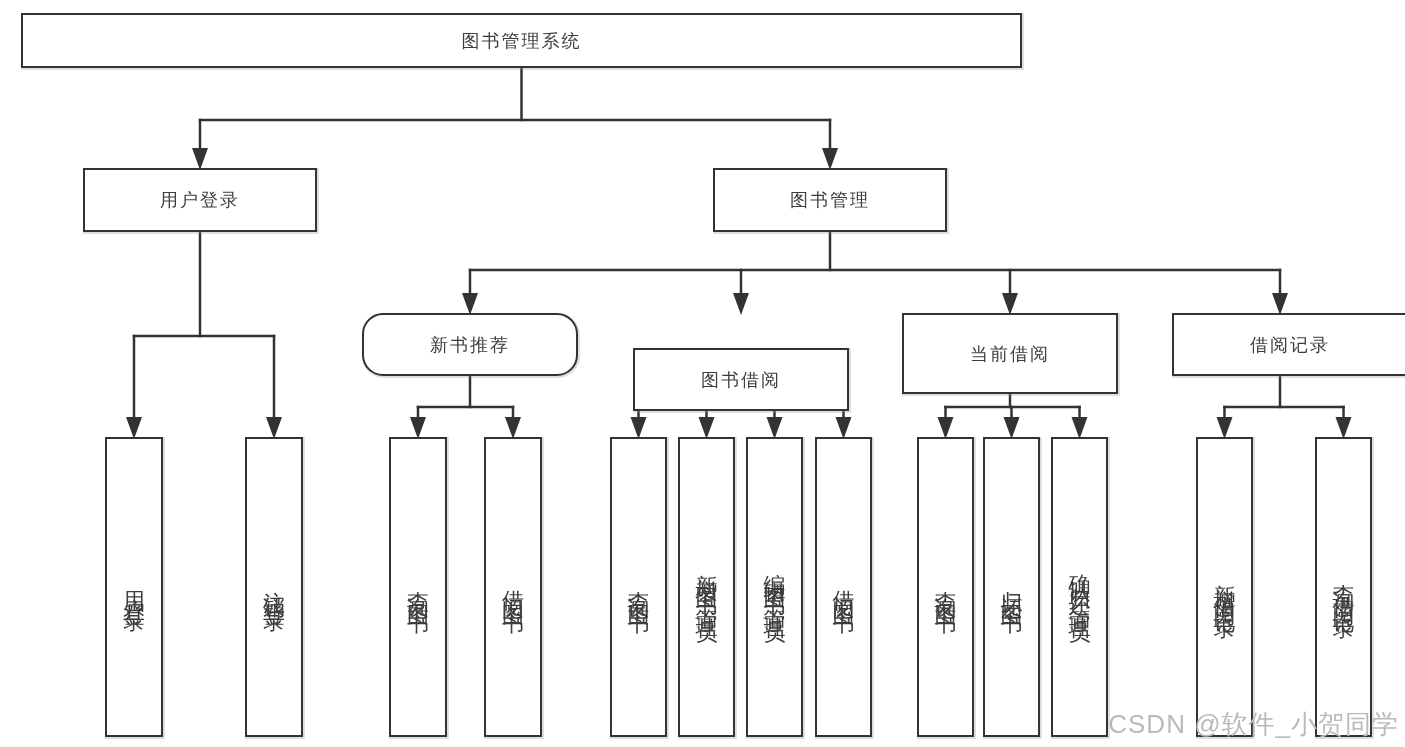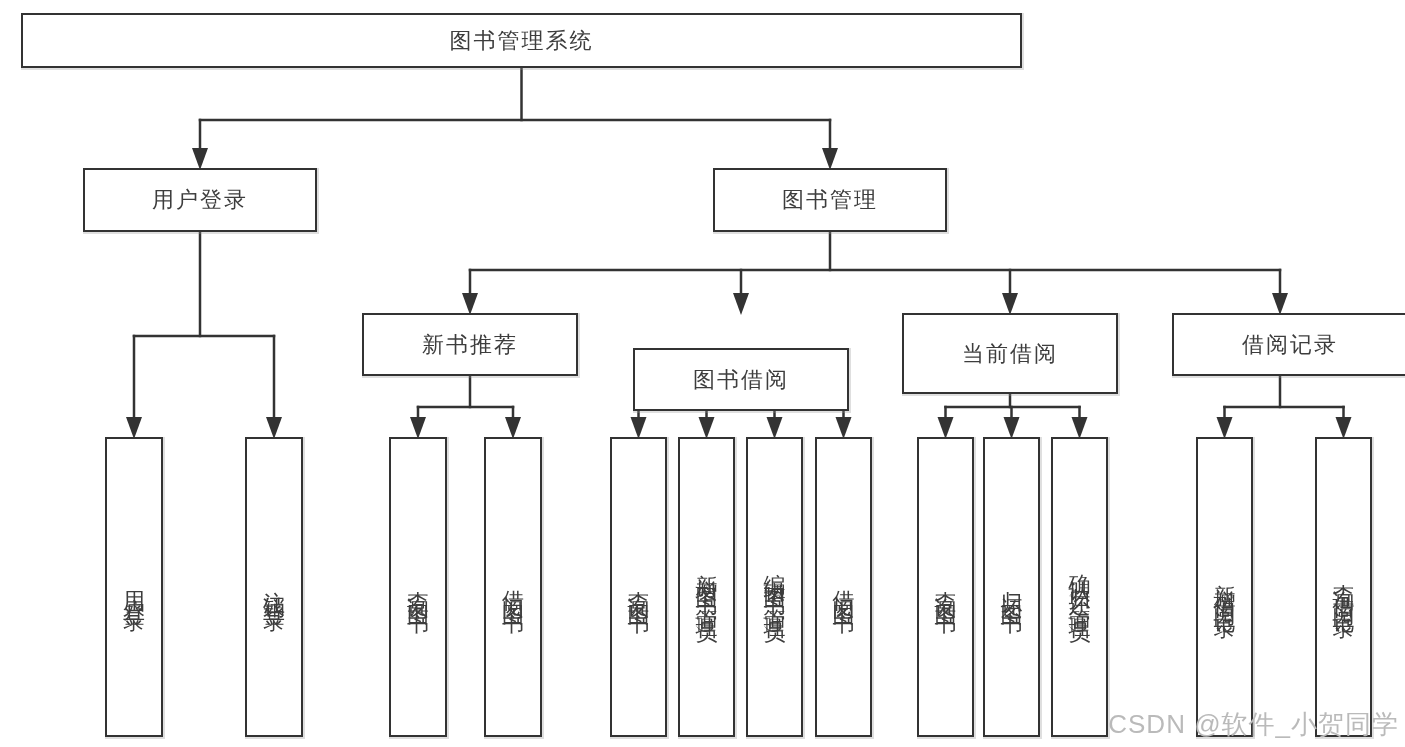--- a/index.html
+++ b/index.html
@@ -21,21 +21,21 @@
     box-sizing: border-box;
     background: var(--box-bg, #ffffff);
     border: 2.5px solid var(--line, #333333);
     display: flex;
     align-items: center;
     justify-content: center;
     color: var(--text, #3d3d3d);
     box-shadow: 1px 1px 0 1px rgba(150,150,150,0.30);
   }
   .node .label {
-    font-size: 22px;
+    font-size: 18px;
     letter-spacing: 2px;
     white-space: nowrap;
     text-align: center;
   }
   .node.vertical .label {
     writing-mode: vertical-rl;
     text-orientation: mixed;
     font-size: 22px;
     letter-spacing: 7px;
     white-space: normal;
@@ -119,21 +119,21 @@
       </div>
       <div class="node" style="left: 713px; top: 168px; width: 234px; height: 64px;">
         <span class="label">图书管理</span>
       </div>
       <div class="node vertical" style="left: 105px; top: 437px; width: 58px; height: 300px;">
         <span class="label">用户登录</span>
       </div>
       <div class="node vertical" style="left: 245px; top: 437px; width: 58px; height: 300px;">
         <span class="label">注销登录</span>
       </div>
-      <div class="node" style="left: 362px; top: 313px; width: 216px; height: 63px;">
+      <div class="node" style="left: 362px; top: 313px; width: 216px; height: 63px; border-radius: 21px;">
         <span class="label">新书推荐</span>
       </div>
       <div class="node" style="left: 633px; top: 313px; width: 216px; height: 63px; margin-top: 35px;">
         <span class="label">图书借阅</span>
       </div>
       <div class="node" style="left: 902px; top: 313px; width: 216px; height: 81px;">
         <span class="label">当前借阅</span>
       </div>
       <div class="node" style="left: 1172px; top: 313px; width: 236px; height: 63px;">
         <span class="label">借阅记录</span>

